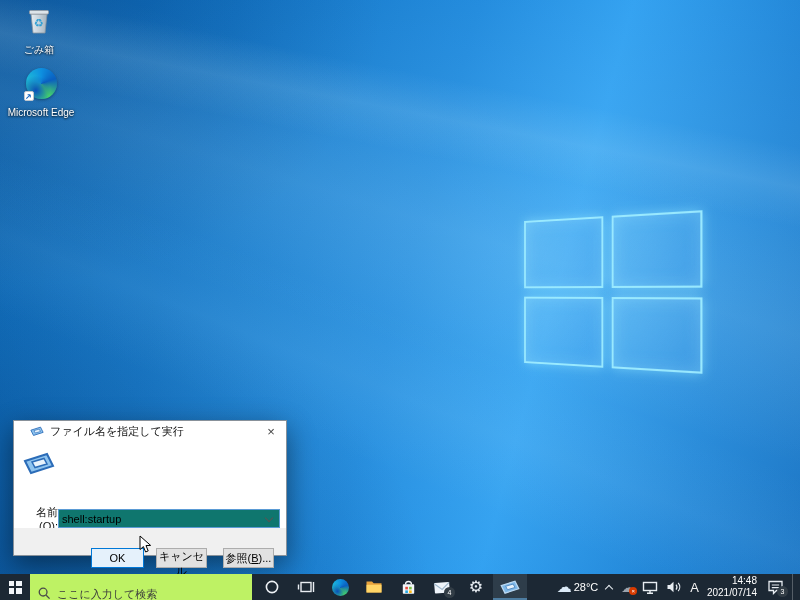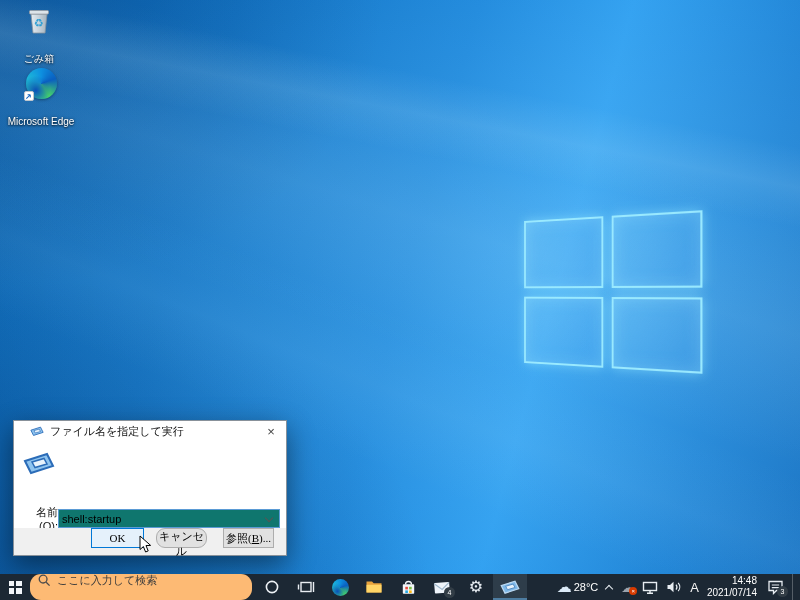--- a/index.html
+++ b/index.html
@@ -25,21 +25,21 @@
 
   .win-flag { position:absolute; left:512px; top:216px; width:190px; height:152px;
     display:grid; grid-template-columns:1fr 1fr; grid-template-rows:1fr 1fr; gap:9px;
     transform:perspective(480px) rotateY(-21deg); }
   .pane { background:linear-gradient(118deg, rgba(125,208,252,.36), rgba(70,160,240,.20));
     border:2px solid rgba(160,238,255,.92);
     box-shadow:0 0 11px rgba(140,226,255,.6), inset 0 0 16px rgba(172,236,255,.28); }
 
   
   .dicon { position:absolute; display:flex; flex-direction:column; align-items:center; }
-  .dicon .dlabel { margin-top:17px; font-size:10px; color:#fff; text-shadow:0 1px 2px rgba(0,0,0,.75), 0 0 3px rgba(0,0,0,.5); white-space:nowrap; }
+  .dicon .dlabel { margin-top:8px; font-size:10px; color:#fff; text-shadow:0 1px 2px rgba(0,0,0,.75), 0 0 3px rgba(0,0,0,.5); white-space:nowrap; }
   .dicon-bin { left:10px; top:5px; width:58px; }
   .dicon-edge { left:6px; top:68px; width:70px; }
   .edge-ball { width:31px; height:31px; border-radius:50%; position:relative;
     background:
       radial-gradient(circle at 32% 72%, #0a50b8 0%, rgba(10,80,190,0) 48%),
       conic-gradient(from 150deg, #46d369 0%, #2cc9a8 20%, #1db8d8 38%, #0d8fe0 58%, #0a5fc0 78%, #46d369 100%);
     box-shadow:0 1px 3px rgba(0,0,0,.35); }
   .shortcut-badge { position:absolute; left:-2px; bottom:-2px; width:10px; height:10px; background:#fff; border:1px solid #c0c6cc; border-radius:2px; display:flex; align-items:center; justify-content:center; }
 
   
@@ -50,34 +50,34 @@
   .rd-close { position:absolute; right:0; top:0; width:30px; height:21px; display:flex; align-items:center; justify-content:center; font-size:13px; color:#444; cursor:pointer; }
   .rd-bodytext { position:absolute; left:42px; top:28px; width:220px; line-height:1.4; color:#111; }
   .rd-runicon { position:absolute; left:9px; top:30px; }
   .rd-namerow { position:absolute; left:8px; top:84px; width:258px; display:flex; align-items:center; }
   .rd-label { width:36px; color:#111;text-align:right; }
   .rd-combo { flex:1; height:19px; border:1px solid #5a9bd5; background:#0f766e; display:flex; align-items:center; position:relative; }
   .rd-combo input { flex:1; border:none; outline:none; height:15px; padding:0 3px; font-size:11px; font-family:inherit; color:#000; background:transparent; }
   .combo-caret { width:8px; height:8px; margin-right:6px; position:relative; }
   .combo-caret::before { content:""; position:absolute; left:1px; top:0; width:5px; height:5px; border-right:1.4px solid #555; border-bottom:1.4px solid #555; transform:rotate(45deg); }
   .rd-footer { position:absolute; left:0; right:0; bottom:0; height:27px; background:#f0f0f0; }
-  .rd-btn { position:absolute; top:0; height:20px; font-size:11px; font-family:Liberation Serif, serif; background:#e1e1e1; border:1px solid #adadad; color:#000; cursor:pointer; }
+  .rd-btn { position:absolute; top:20px; height:20px; font-size:11px; font-family:Liberation Sans, sans-serif; background:#e1e1e1; border:1px solid #adadad; color:#000; cursor:pointer; }
   .rd-btn-ok { left:77px; width:53px; background:#e5f1fb; border:1px solid #0078d7; }
-  .rd-btn-cancel { left:142px; width:51px;border-radius:9px; }
+  .rd-btn-cancel { left:142px; width:51px; }
   .rd-btn-browse { left:209px; width:51px; }
   .u { text-decoration:underline; }
 
   .cursor { position:absolute; left:139px; top:535px; z-index:60; pointer-events:none; }
 
   
   .taskbar { position:absolute; left:0; bottom:0; width:800px; height:26px; background:#1c2834; display:flex; align-items:stretch; z-index:40; }
   .tb-start { width:30px; display:flex; align-items:center; justify-content:center; cursor:pointer; }
   .winlogo { width:13px; height:13px; display:grid; grid-template-columns:1fr 1fr; grid-template-rows:1fr 1fr; gap:1.5px; }
   .winlogo span { background:#f2f6fa; }
-  .tb-search { width:222px; background:#fdba74; display:flex; align-items:flex-start; gap:6px; padding:0 8px;border-radius:11px; }
+  .tb-search { width:222px; background:#bef264; display:flex; align-items:flex-end; gap:6px; padding:0 8px; }
   .tb-search input { border:none; outline:none; background:transparent; font-size:11px; font-family:inherit; color:#333; width:170px; }
   .tb-search input::placeholder { color:#3c3c3c; opacity:1; }
   .tb-apps { display:flex; margin-left:3px; }
   .tb-btn { width:34px; display:flex; align-items:center; justify-content:center; position:relative; cursor:pointer; }
   .tb-btn.active { background:#2e3d4a; box-shadow:inset 0 -2px 0 rgba(103,176,232,.55); }
   .edge-ball.small { width:17px; height:17px; box-shadow:none; }
   .badge { position:absolute; width:11px; height:11px; border-radius:50%; background:#323d46; color:#fff; font-size:7px; display:flex; align-items:center; justify-content:center; right:4px; bottom:2px; }
   .gear-glyph { color:#e8edf2; font-size:16px; line-height:1; font-family:"DejaVu Sans",sans-serif; }
   .cloud-glyph { font-family:"DejaVu Sans",sans-serif; line-height:1; }
 

